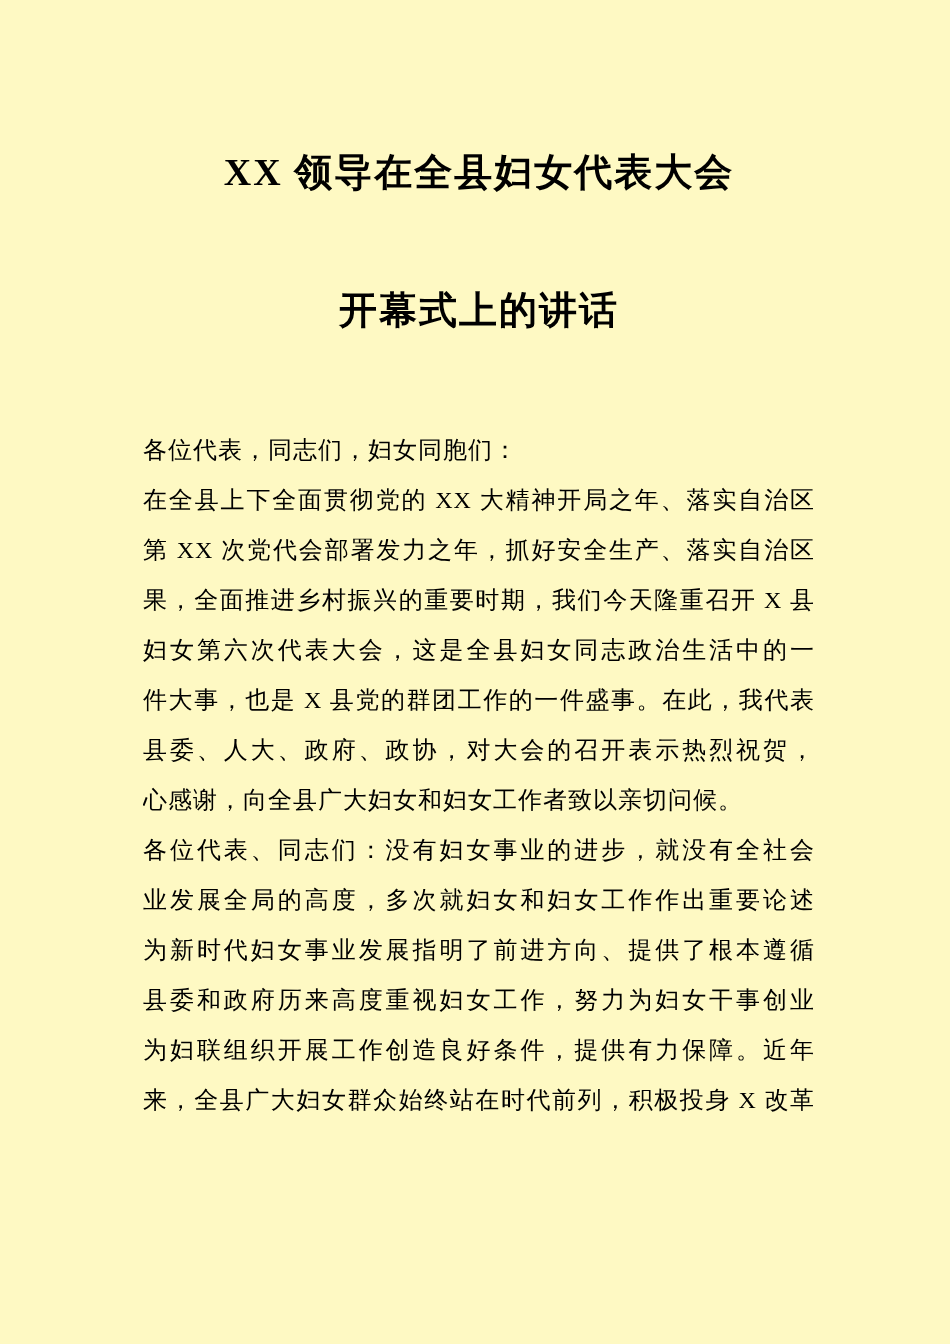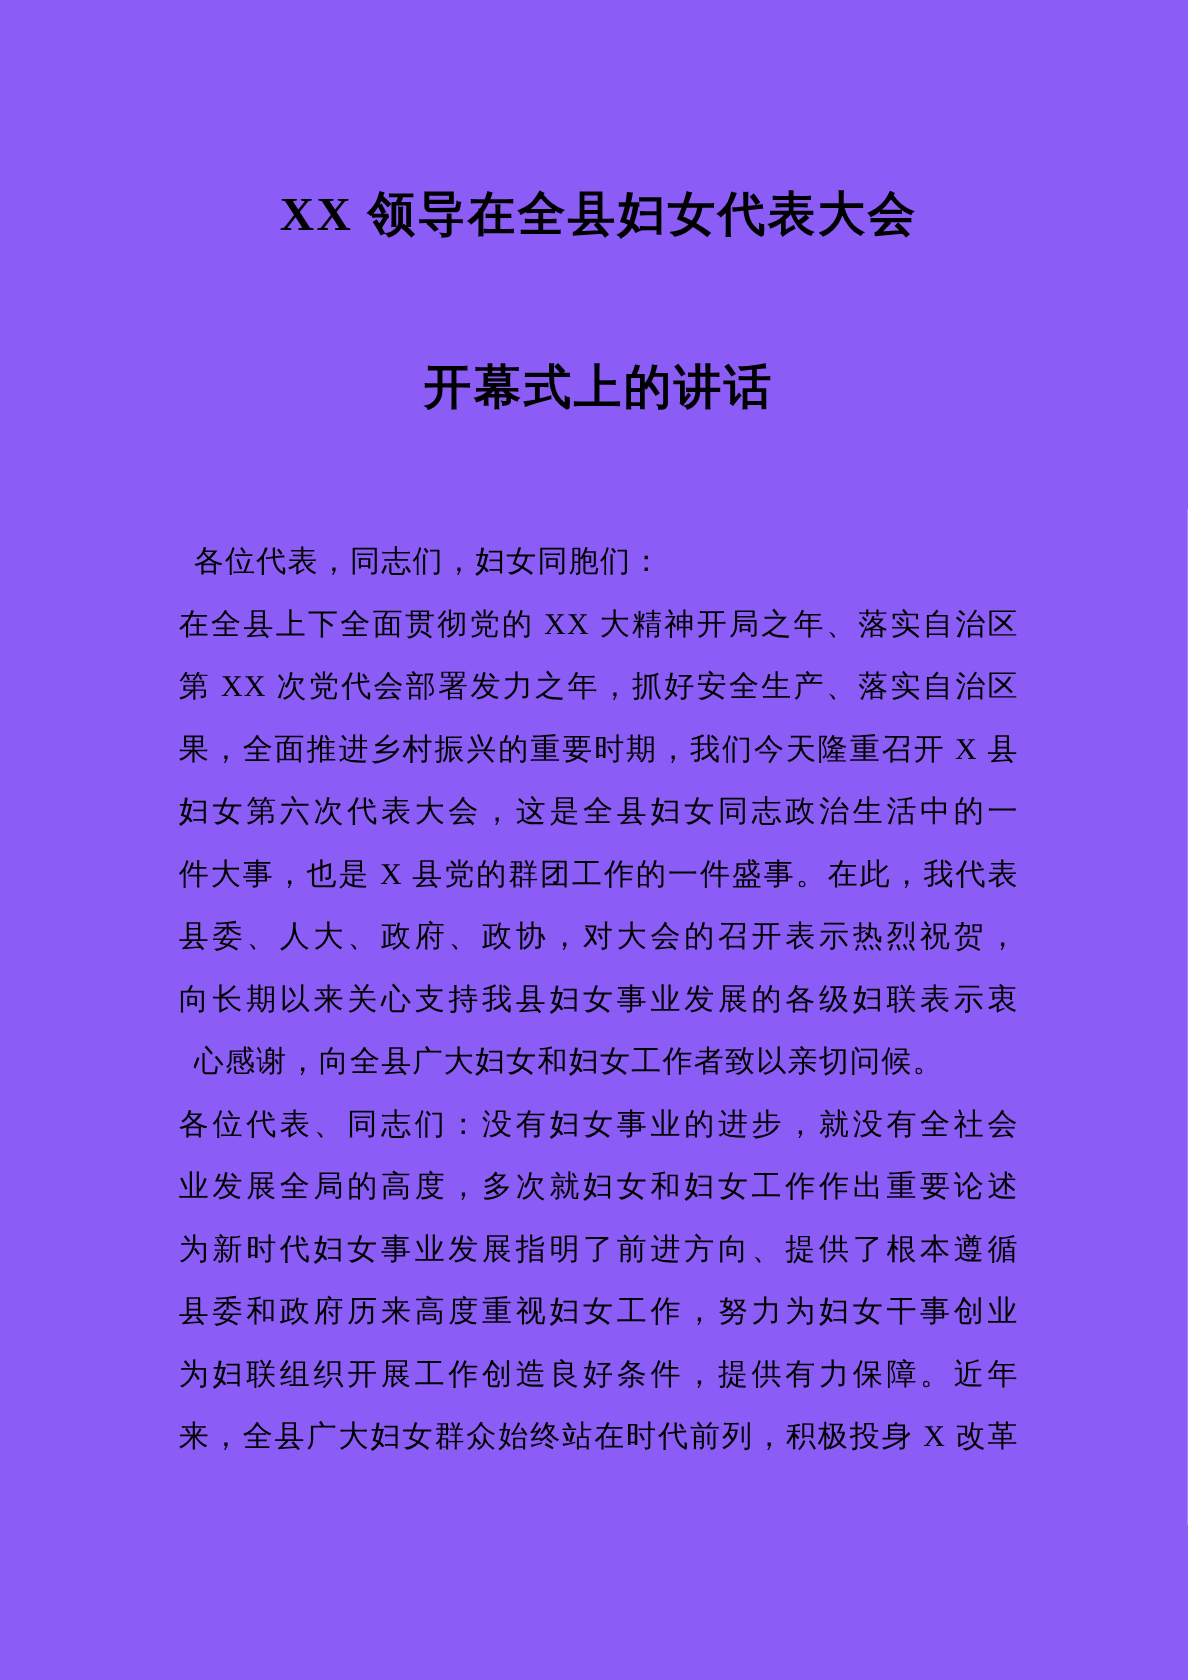--- a/index.html
+++ b/index.html
@@ -11,21 +11,21 @@
     height: 1344px;
     background: #ffffff;
     font-family: "Liberation Serif", "DejaVu Serif", serif;
     color: #000000;
     overflow: hidden;
   }
   .page {
     position: relative;
     width: 950px;
     height: 1344px;
-    background: #8b5cf6;
+    background: #fef9c3;
   }
   .doc-title {
     position: absolute;
     top: 150px;
     left: 143px;
     width: 672px;
     text-align: center;
     font-size: 38px;
     line-height: 44px;
     font-weight: bold;
@@ -55,41 +55,39 @@
     line-height: 50px;
     font-size: 24px;
     letter-spacing: 1px;
     text-align: justify;
     text-align-last: justify;
     overflow: hidden;
   }
   .line.para-end {
     text-align: left;
     text-align-last: left;
-    margin-left: 12px;
   }
 </style>
 </head>
 <body>
 
 <div class="page">
 
   <div class="doc-title">XX 领导在全县妇女代表大会</div>
 
   <div class="doc-subtitle">开幕式上的讲话</div>
 
   <div class="doc-body">
     <div class="line para-end">各位代表，同志们，妇女同胞们：</div>
     <div class="line">在全县上下全面贯彻党的 XX 大精神开局之年、落实自治区</div>
     <div class="line">第 XX 次党代会部署发力之年，抓好安全生产、落实自治区</div>
     <div class="line">果，全面推进乡村振兴的重要时期，我们今天隆重召开 X 县</div>
     <div class="line">妇女第六次代表大会，这是全县妇女同志政治生活中的一</div>
     <div class="line">件大事，也是 X 县党的群团工作的一件盛事。在此，我代表</div>
     <div class="line">县委、人大、政府、政协，对大会的召开表示热烈祝贺，</div>
-    <div class="line">向长期以来关心支持我县妇女事业发展的各级妇联表示衷</div>
     <div class="line para-end">心感谢，向全县广大妇女和妇女工作者致以亲切问候。</div>
     <div class="line">各位代表、同志们：没有妇女事业的进步，就没有全社会</div>
     <div class="line">业发展全局的高度，多次就妇女和妇女工作作出重要论述</div>
     <div class="line">为新时代妇女事业发展指明了前进方向、提供了根本遵循</div>
     <div class="line">县委和政府历来高度重视妇女工作，努力为妇女干事创业</div>
     <div class="line">为妇联组织开展工作创造良好条件，提供有力保障。近年</div>
     <div class="line">来，全县广大妇女群众始终站在时代前列，积极投身 X 改革</div>
   </div>
 
 </div>

